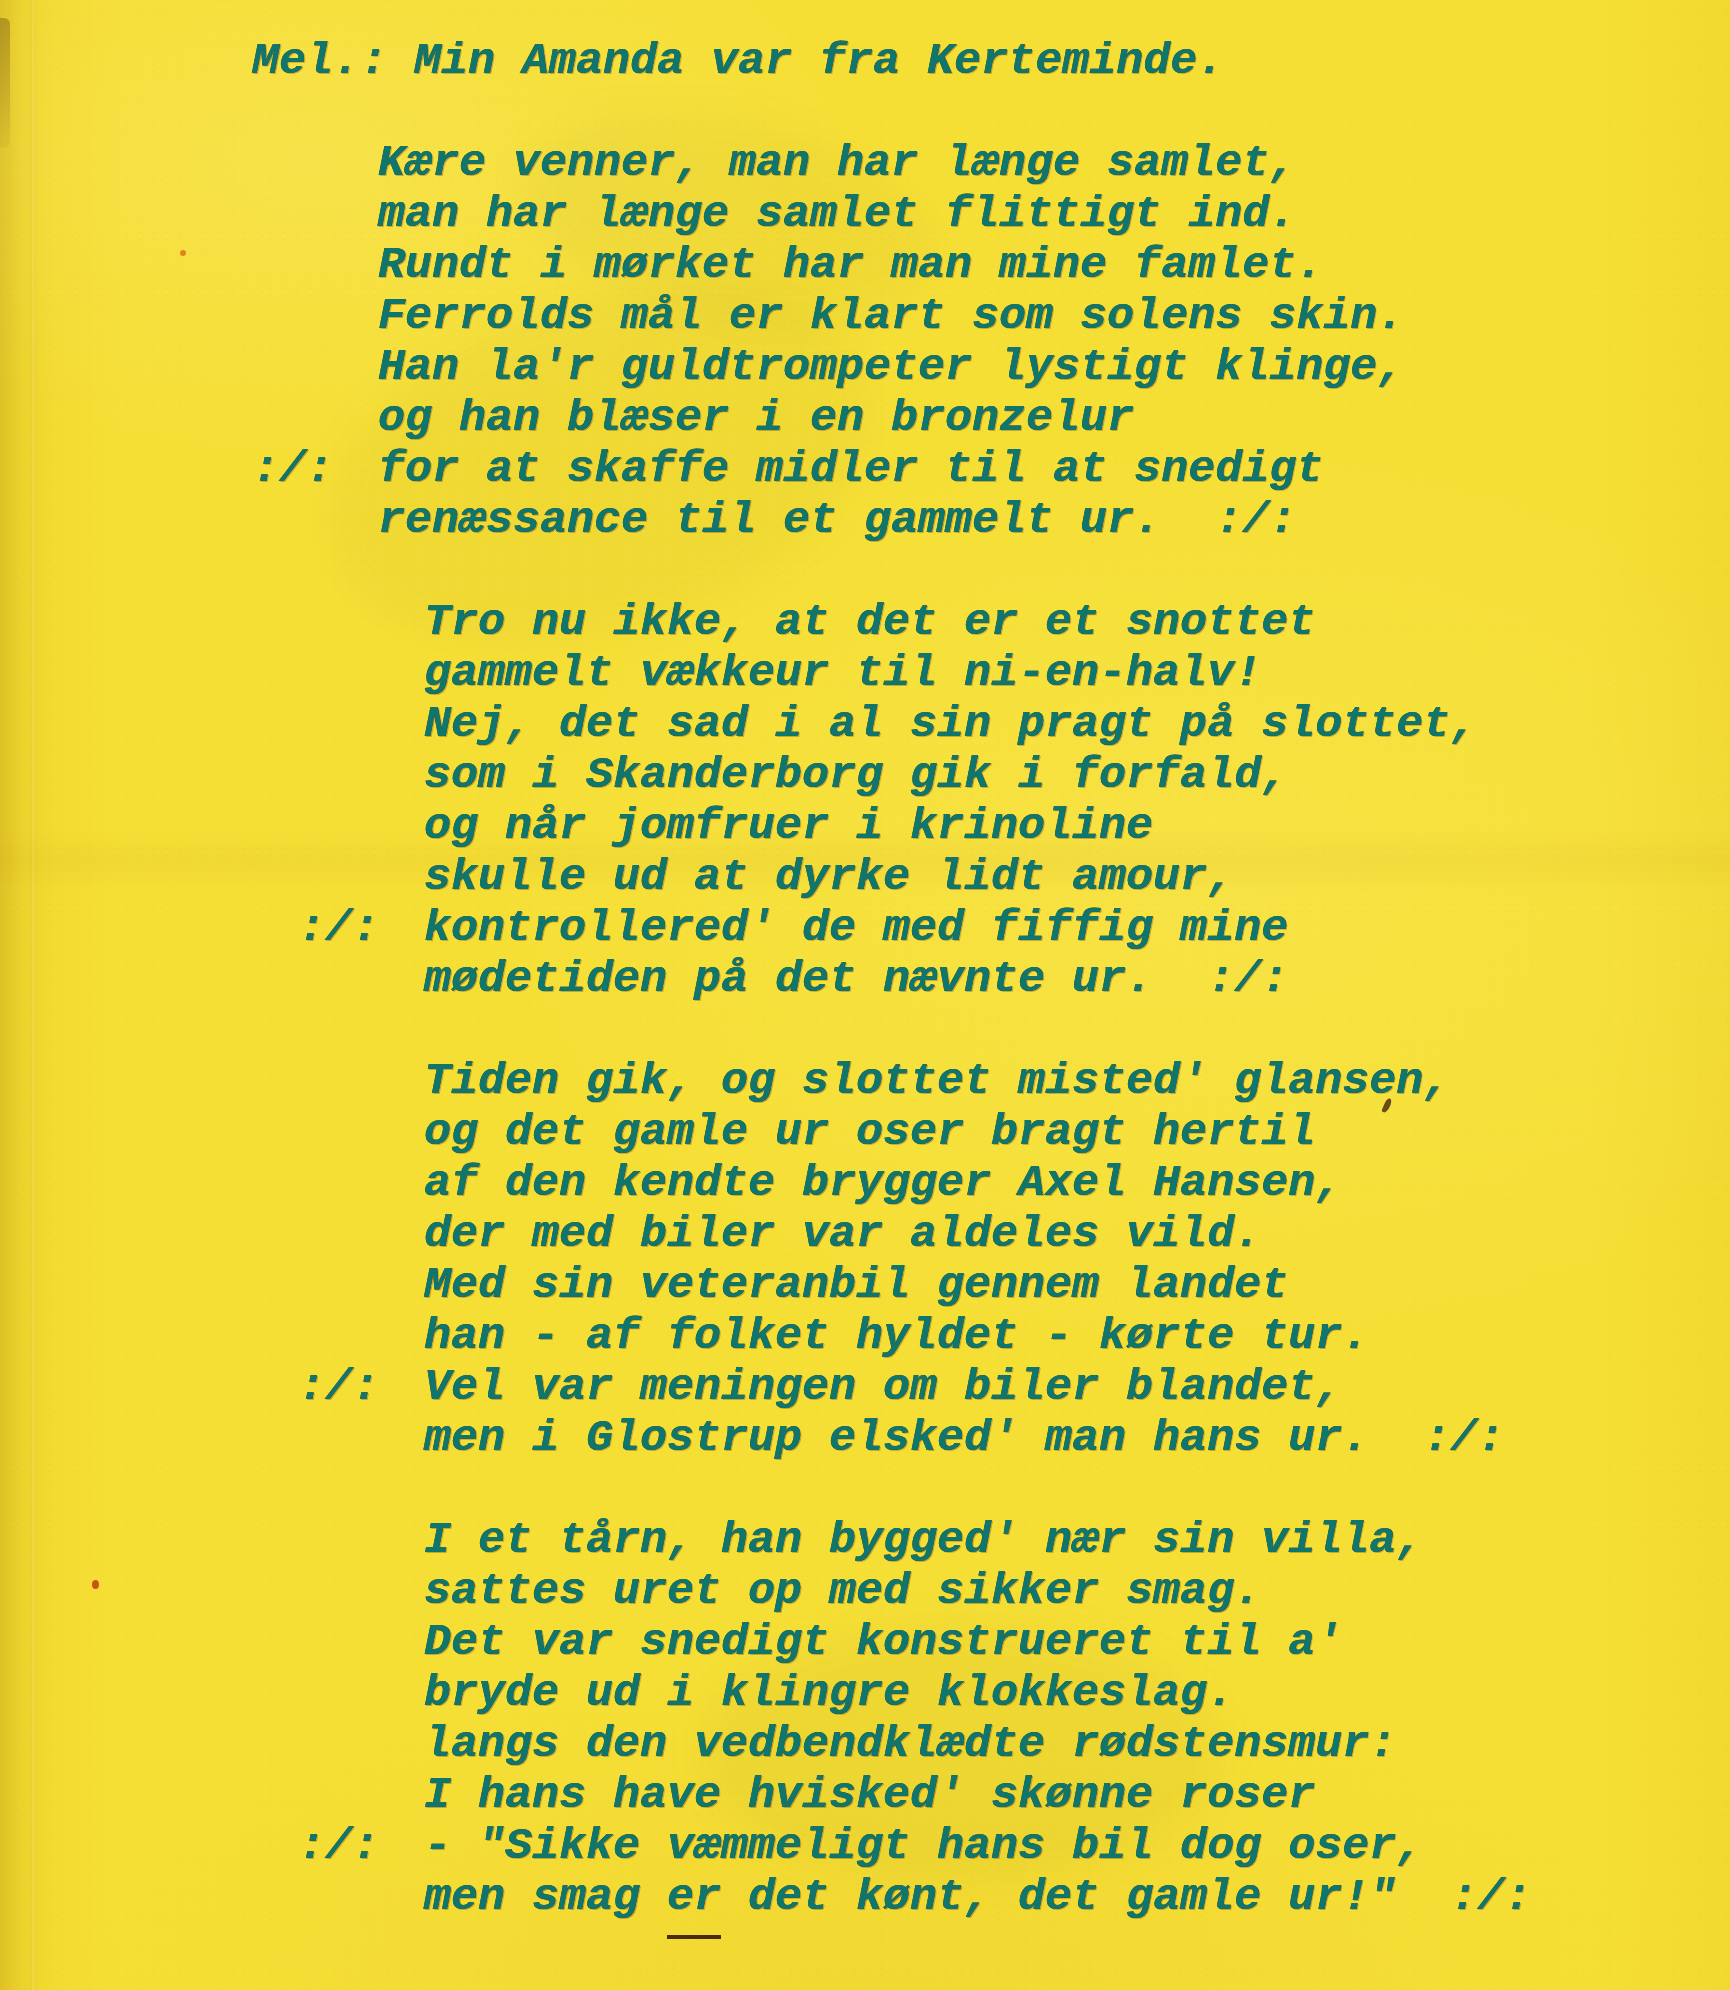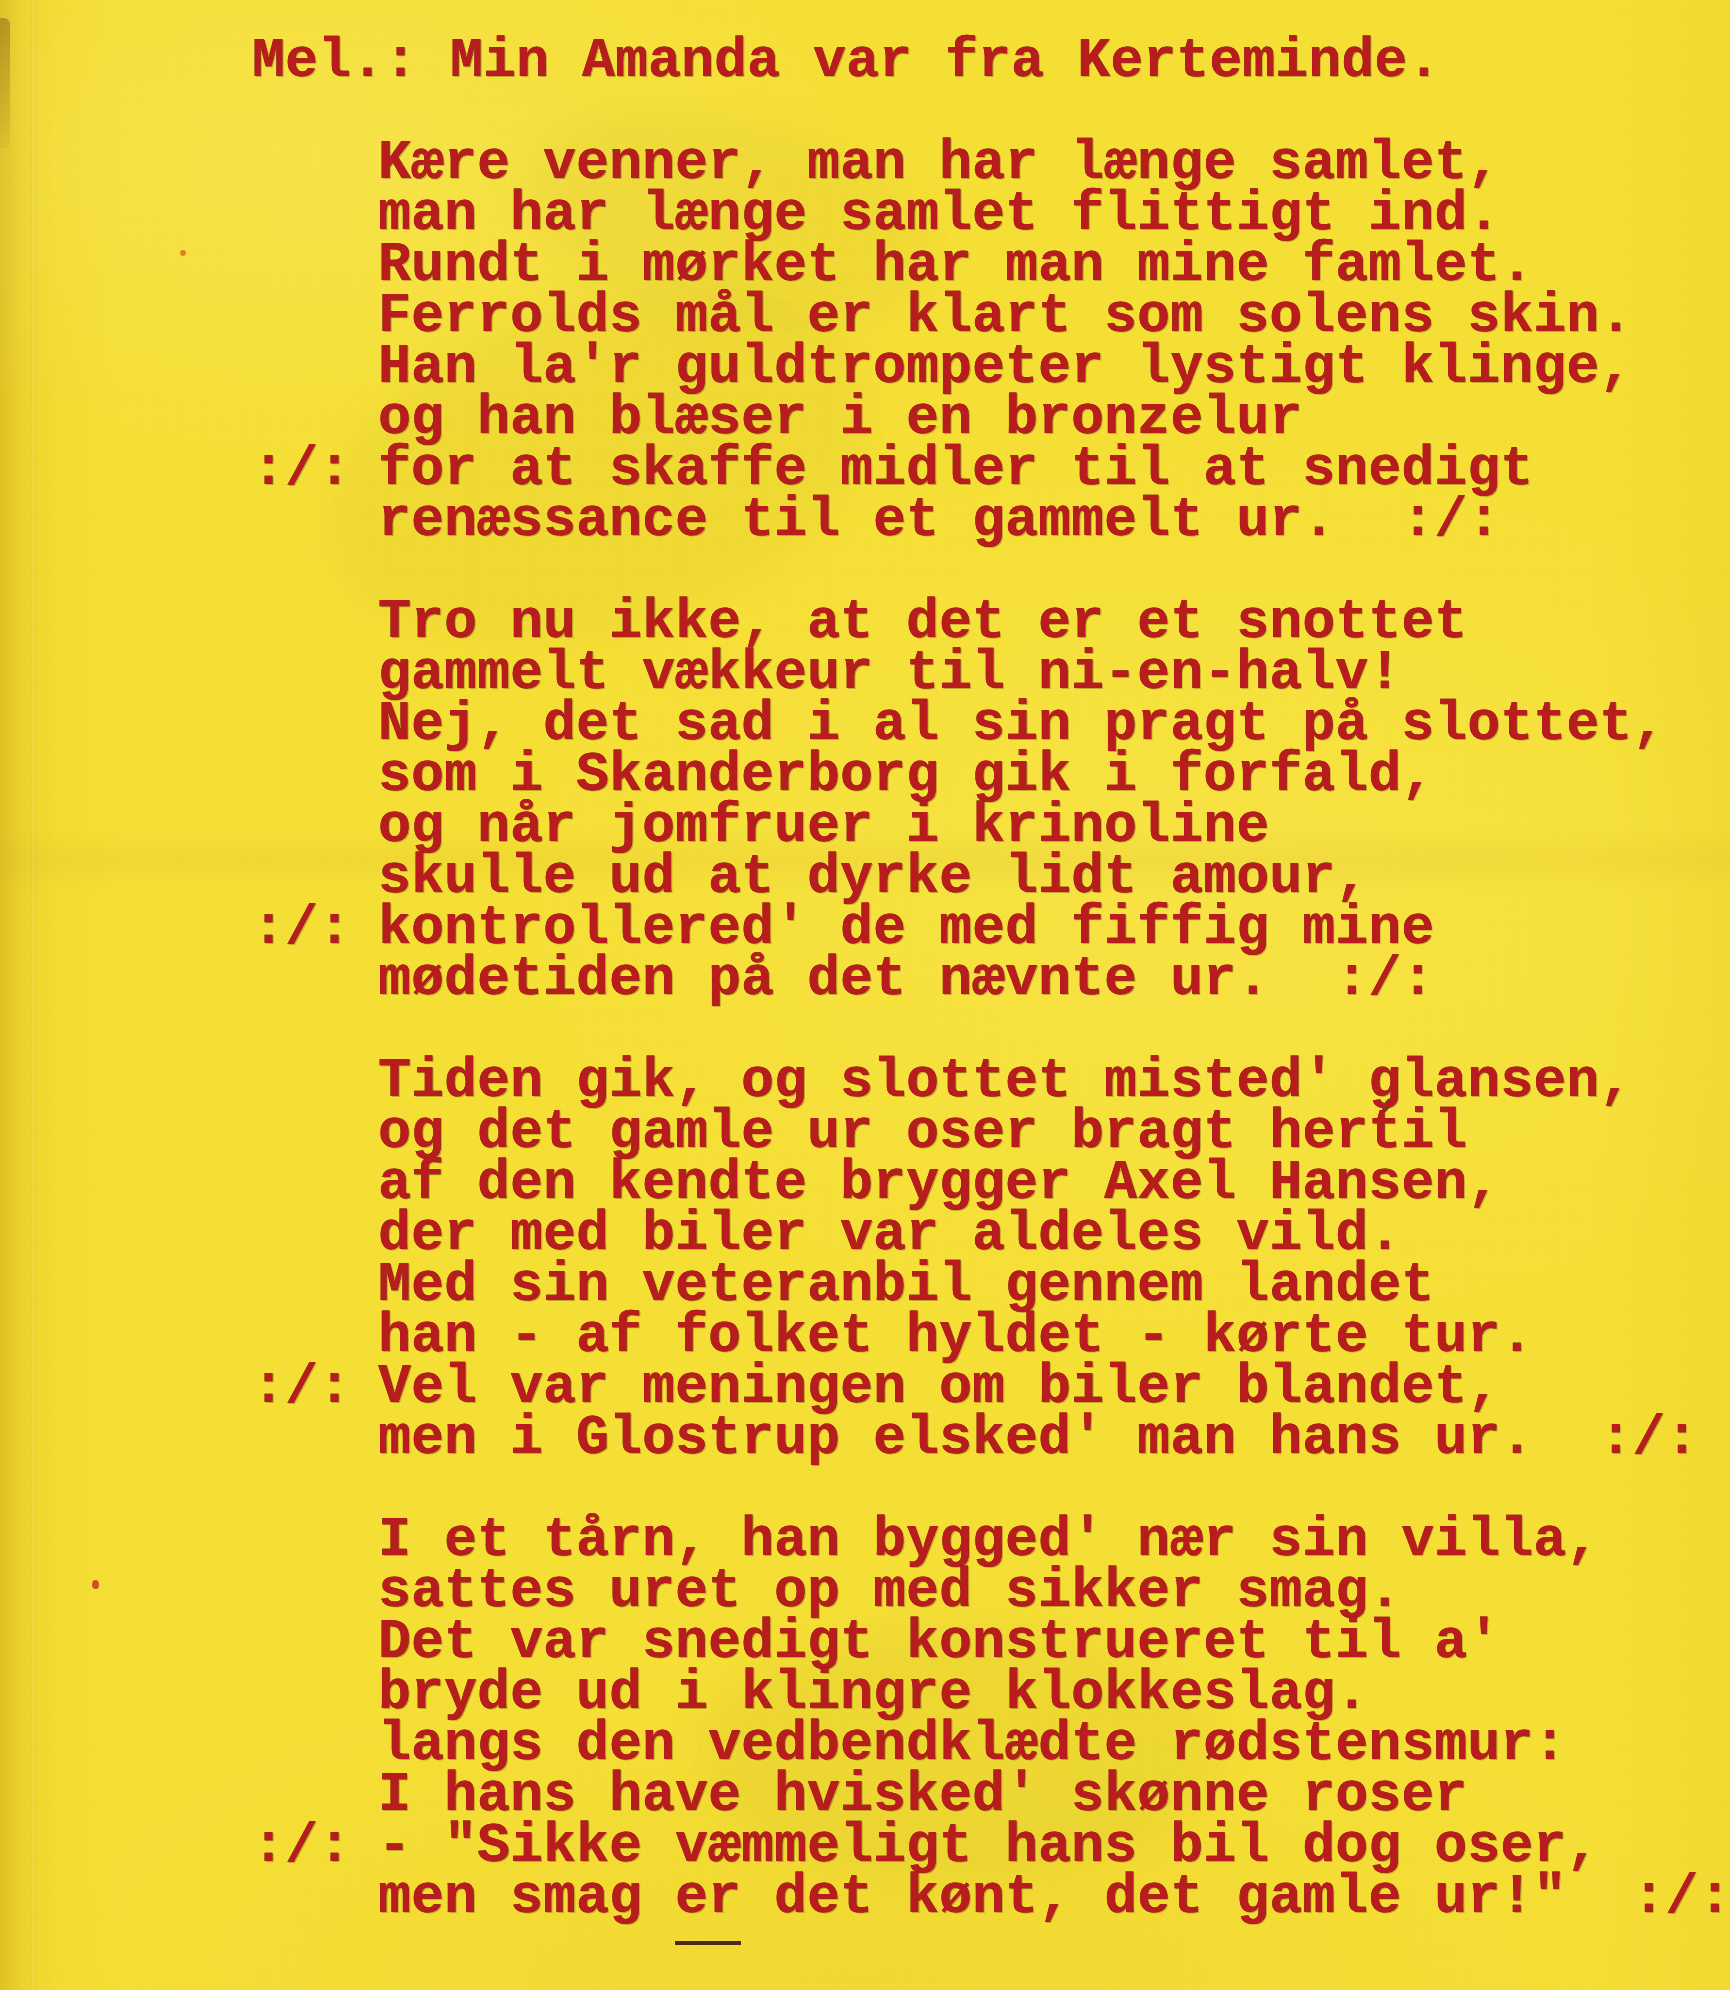--- a/index.html
+++ b/index.html
@@ -38,28 +38,28 @@
   
   .speck{position:absolute;border-radius:50%;}
   .speck-red{left:92px;top:1580px;width:7px;height:9px;background:#c23a17;opacity:.85;}
   .speck-orange{left:180px;top:250px;width:6px;height:6px;background:#d96c1e;opacity:.8;}
   .stray-mark{position:absolute;left:1384px;top:1098px;width:6px;height:15px;background:#3a190c;
     border-radius:60% 60% 70% 30%;transform:rotate(24deg);opacity:.75;}
   .edge-smudge{position:absolute;left:0;top:18px;width:10px;height:130px;
     background:linear-gradient(rgba(90,60,10,.35), rgba(90,60,10,.05));border-radius:0 6px 6px 0;}
 
   
-  .sheet{position:absolute;left:0;top:36px;color:#b91c1c;font-size:55px;font-weight:700;line-height:51px;}
+  .sheet{position:absolute;left:0;top:36px;color:#0f766e;font-size:45px;font-weight:700;line-height:51px;font-style:italic;}
   .sheet .row{display:flex;height:51px;padding-left:252px;
     text-shadow:0 0 0.6px rgba(56,24,12,.85), 1.2px 1.2px 0.6px rgba(90,35,15,.30);}
   .marker{flex:0 0 126px;width:126px;white-space:pre;}
   .text{white-space:pre;}
   .title-row{padding-left:366px;margin-bottom:51px;}
   .stanza{margin:0;padding:0;}
-  .stanza + .stanza{margin-top:51px;}
+  .stanza + .stanza{margin-top:51px;margin-left:46px;}
   .u{border-bottom:4px solid rgba(56,24,12,.9);padding-bottom:12px;}
 </style>
 </head>
 <body>
 
 <div class="paper"></div>
 <div class="texture"></div>
 <div class="crease-v"></div>
 <div class="band-h"></div>
 <div class="ghost g1"></div>

